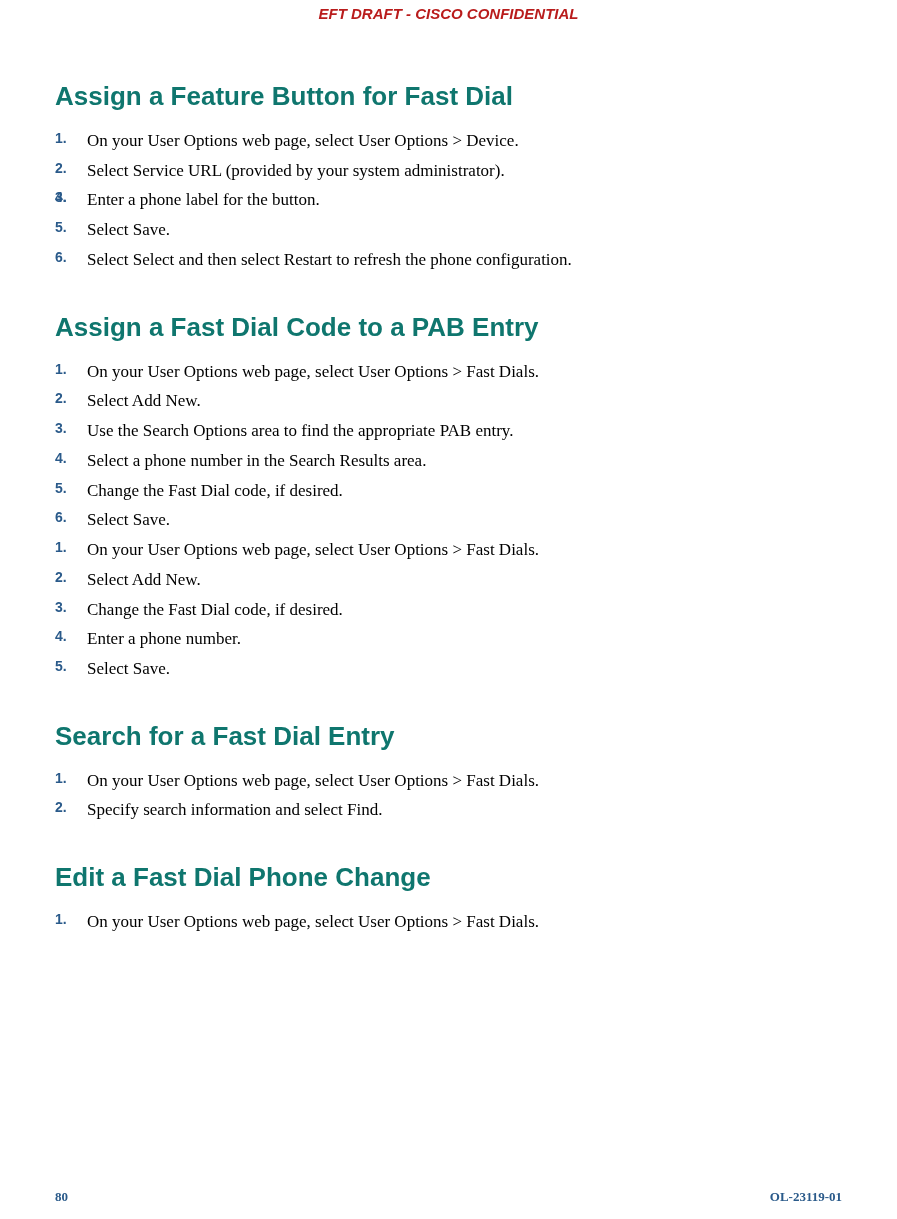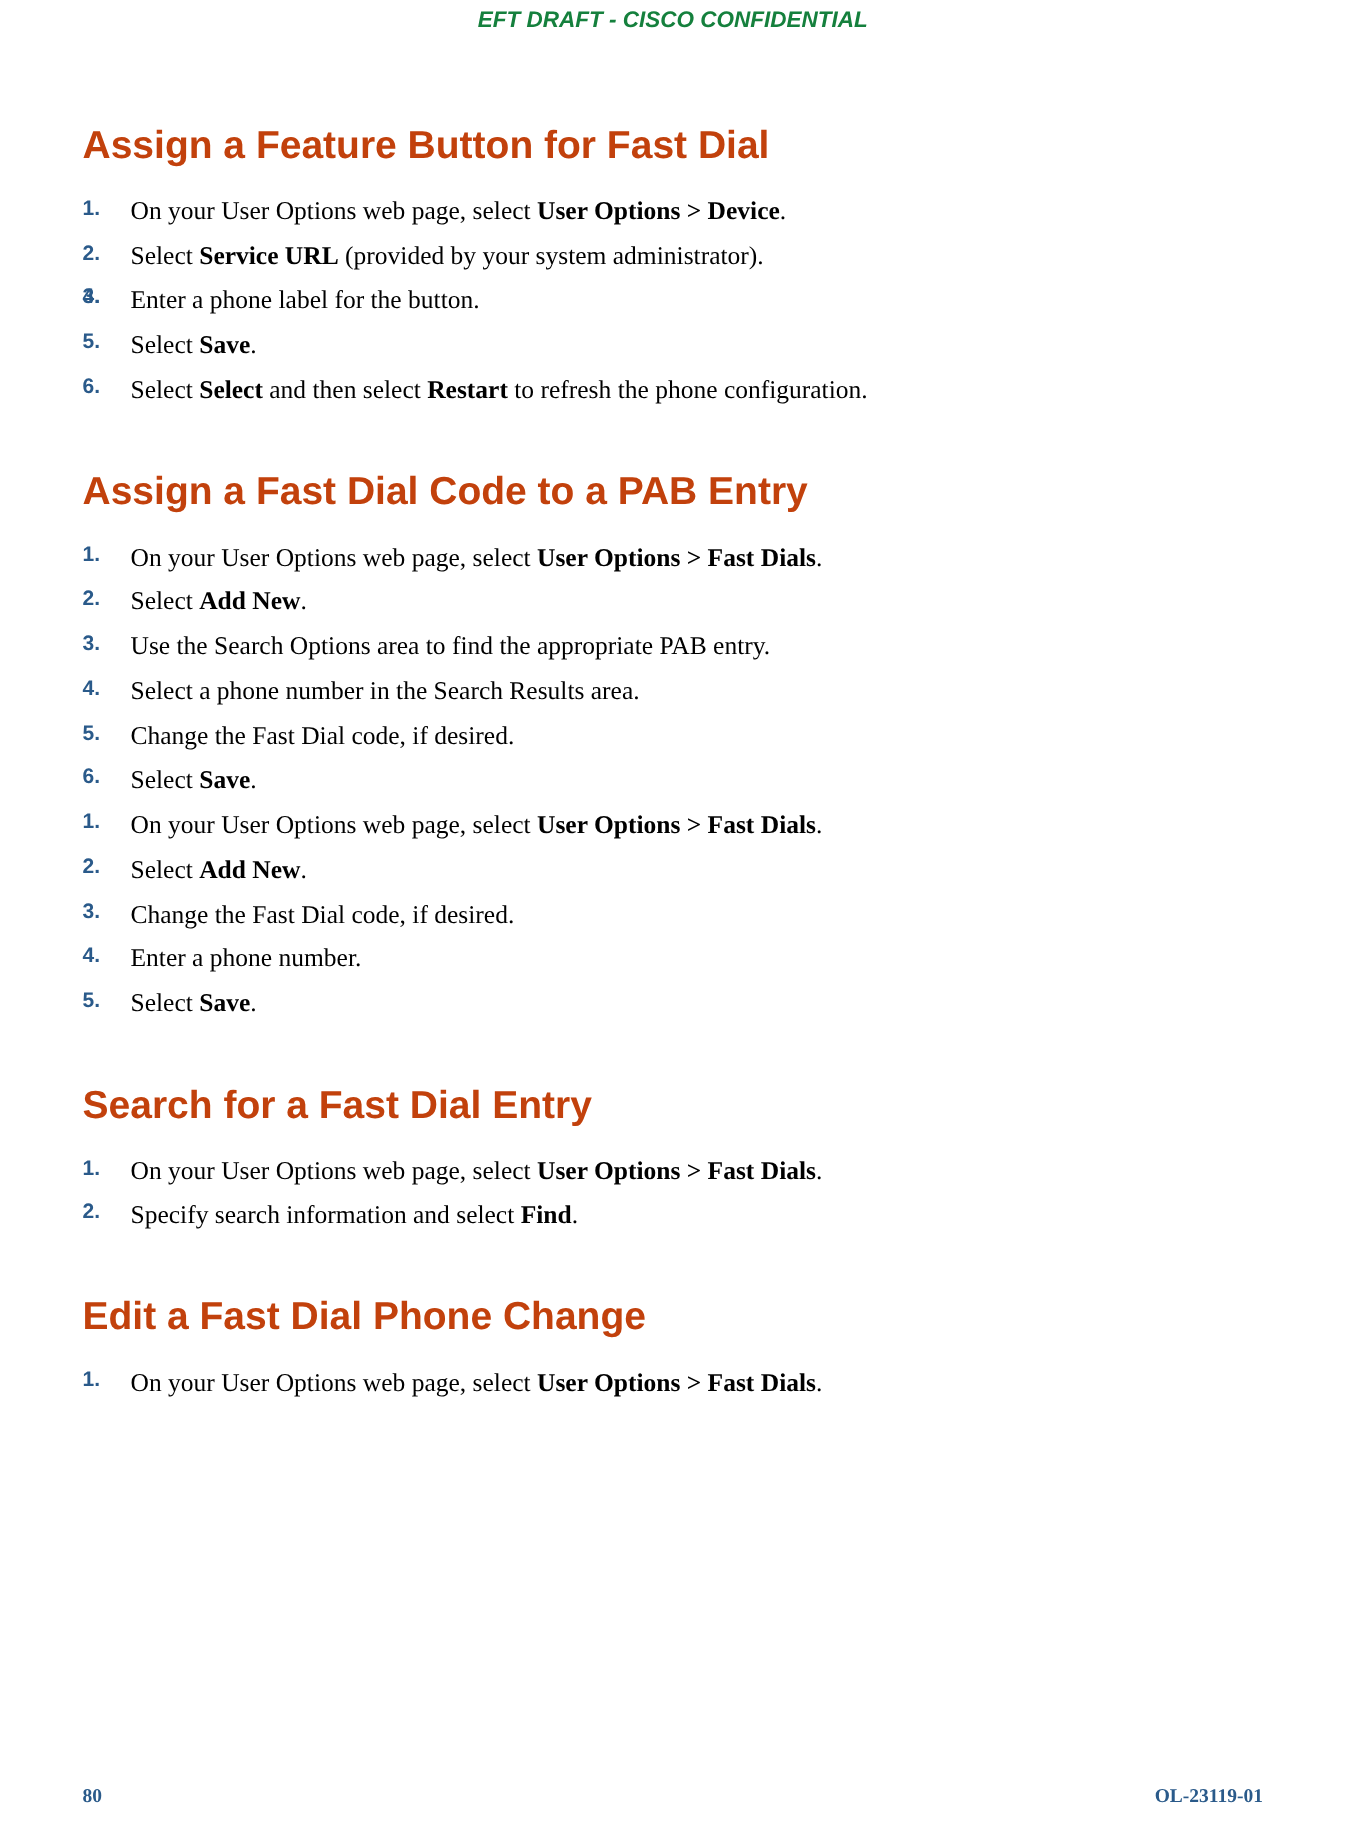--- a/index.html
+++ b/index.html
@@ -10,29 +10,29 @@
       color: #000;
       width: 897px;
     }
     .page {
       padding: 5px 55px 20px 55px;
       position: relative;
       min-height: 1200px;
     }
     .header-text {
       text-align: center;
-      color: #15803d;
+      color: #b91c1c;
       font-family: Arial, Helvetica, sans-serif;
       font-weight: bold;
       font-style: italic;
       font-size: 15px;
       margin-bottom: 60px;
     }
     h2 {
-      color: #c2410c;
+      color: #0f766e;
       font-family: Arial, Helvetica, sans-serif;
       font-weight: bold;
       font-size: 26px;
       margin-top: 38px;
       margin-bottom: 14px;
       line-height: 1.15;
     }
     ol {
       list-style: none;
       padding-left: 28px;
@@ -46,21 +46,21 @@
     }
     li .num {
       position: absolute;
       left: -28px;
       color: #2a5a8a;
       font-family: Arial, Helvetica, sans-serif;
       font-weight: bold;
       font-size: 14px;
     }
     .bold {
-      font-weight: bold;
+      font-weight: normal;
     }
     .footer {
       position: absolute;
       bottom: 20px;
       left: 55px;
       right: 55px;
       font-family: Liberation Serif, serif;
       font-weight: bold;
       color: #2a5a8a;
       font-size: 13px;

